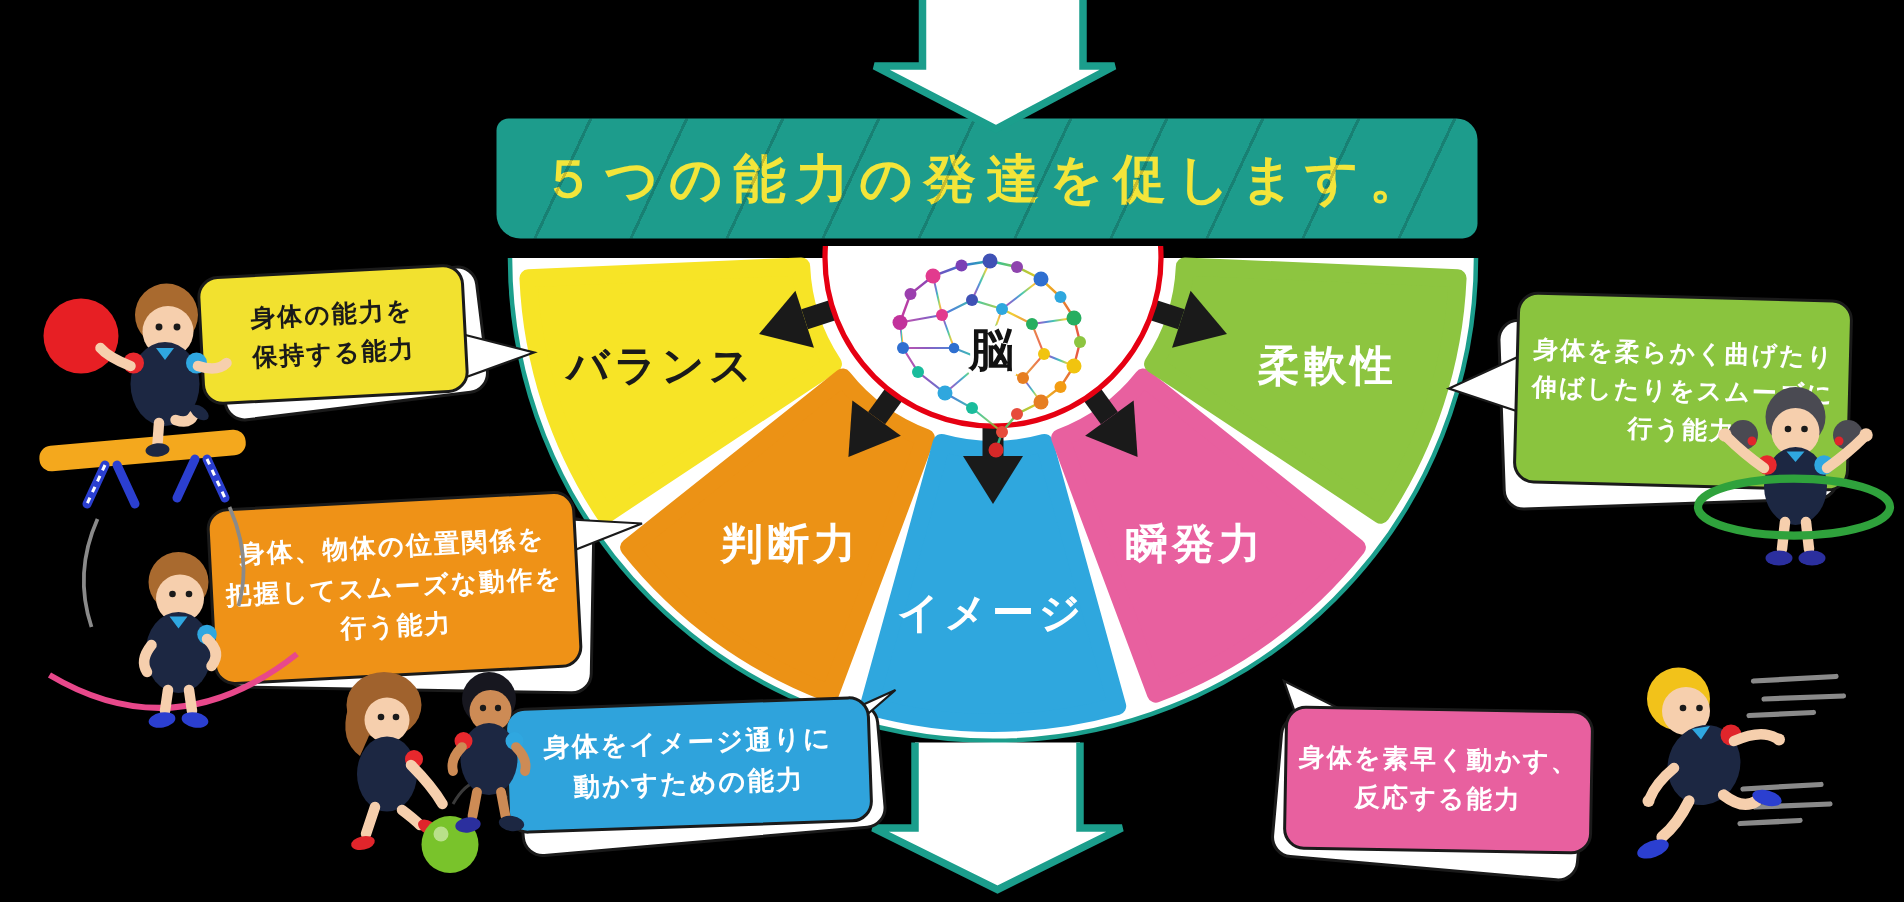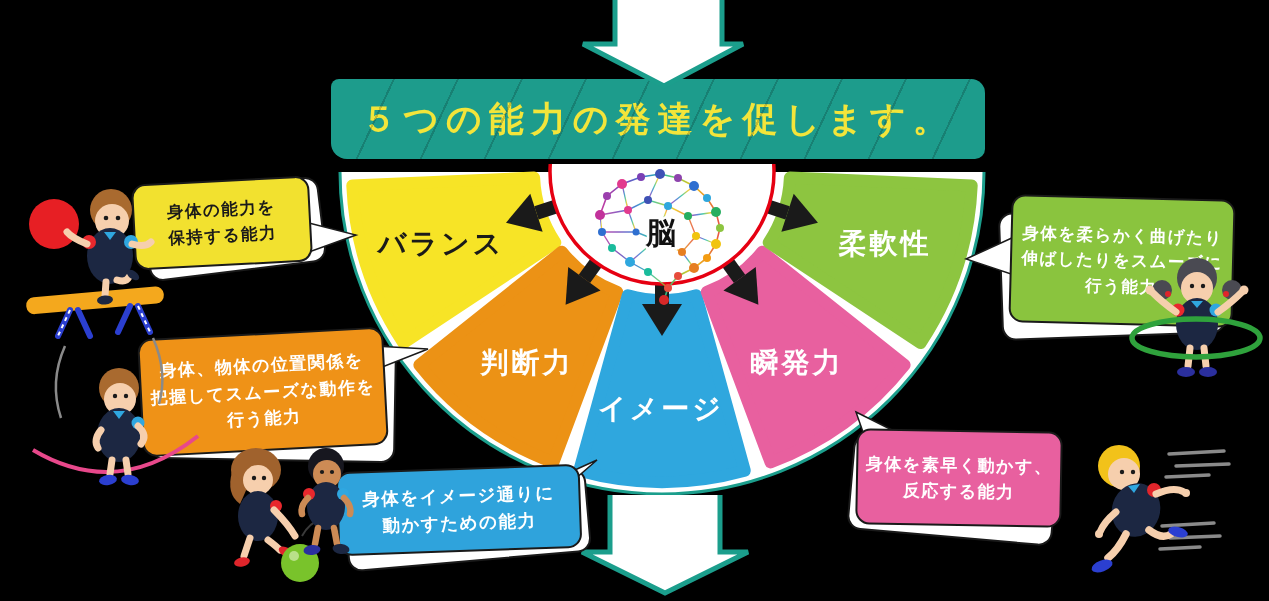--- a/index.html
+++ b/index.html
@@ -27,21 +27,21 @@
               transform:rotate(var(--fr));display:flex;flex-direction:column;
               align-items:center;justify-content:center;font-weight:bold;letter-spacing:1.5px;
               line-height:1.55;text-align:center;}
   .bubble svg.tail{position:absolute;overflow:visible;}
   #b-balance{left:133px;top:180px;width:178px;height:86px;--fr:-3deg;--bx:12px;--by:6px;--br:-7deg;}
   #b-balance .bf{background:#f2e12f;color:#1a1a1a;font-size:16.5px;}
   #b-judgment{left:140px;top:333px;width:246px;height:118px;--fr:-3deg;--bx:10px;--by:10px;--br:1deg;}
   #b-judgment .bf{background:#ef9217;color:#fff;font-size:17px;}
   #b-image{left:337px;top:468px;width:244px;height:84px;--fr:-2deg;--bx:8px;--by:10px;--br:-5deg;}
   #b-image .bf{background:#2fa3dc;color:#fff;font-size:17.5px;}
-  #b-quickness{left:856px;top:430px;width:206px;height:96px;--fr:1deg;--bx:-6px;--by:12px;--br:5deg;}
+  #b-quickness{left:856px;top:472px;width:206px;height:96px;--fr:1deg;--bx:-6px;--by:12px;--br:5deg;}
   #b-quickness .bf{background:#e8609f;color:#fff;font-size:17px;}
   #b-flexibility{left:1010px;top:197px;width:224px;height:128px;--fr:1.5deg;--bx:-10px;--by:12px;--br:-2deg;}
   #b-flexibility .bf{background:#8ac43e;color:#fff;font-size:16.5px;}
 </style>
 </head>
 <body>
 
 <div class="stage">
 
   <svg class="layer" width="1269" height="601" viewBox="0 0 1269 601">

